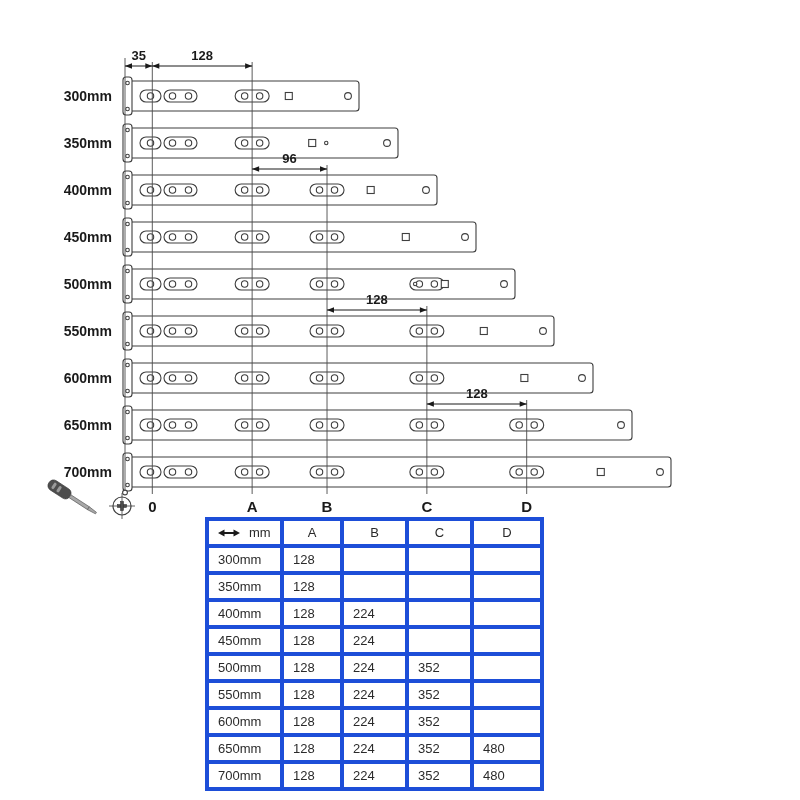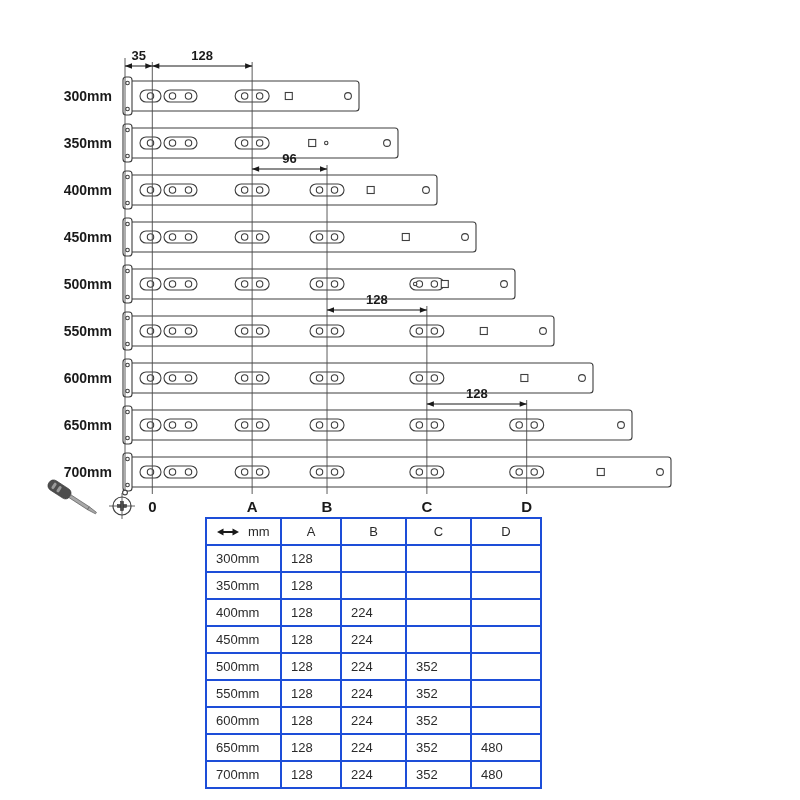--- a/index.html
+++ b/index.html
@@ -20,21 +20,21 @@
   .axis-label { font-size:15px; font-weight:700; }
   .dim-label  { font-size:13px; font-weight:700; }
 
   .screw-dark   { fill:#4d4d4d; stroke:#333; stroke-width:0.6; }
   .screw-stripe { fill:#9a9a9a; stroke:none; }
   .screw-mid    { fill:#a8a8a8; stroke:#555; stroke-width:0.6; }
 
   .table-wrap { position:absolute; left:205px; top:517px; }
   table { border-collapse:collapse; table-layout:fixed; width:335px; background:#fff; }
   th, td {
-    border:2px solid #1d4ed8;
+    border:4px solid #1d4ed8;
     height:27px;
     font-size:13px;
     font-weight:400;
     color:#2a2a2a;
     background:#fff;
   }
   th { text-align:center; vertical-align:middle; }
   td { text-align:left; padding-left:9px; vertical-align:middle; }
   .th-mm svg { vertical-align:middle; margin-right:5px; }
   .th-mm span { vertical-align:middle; }

